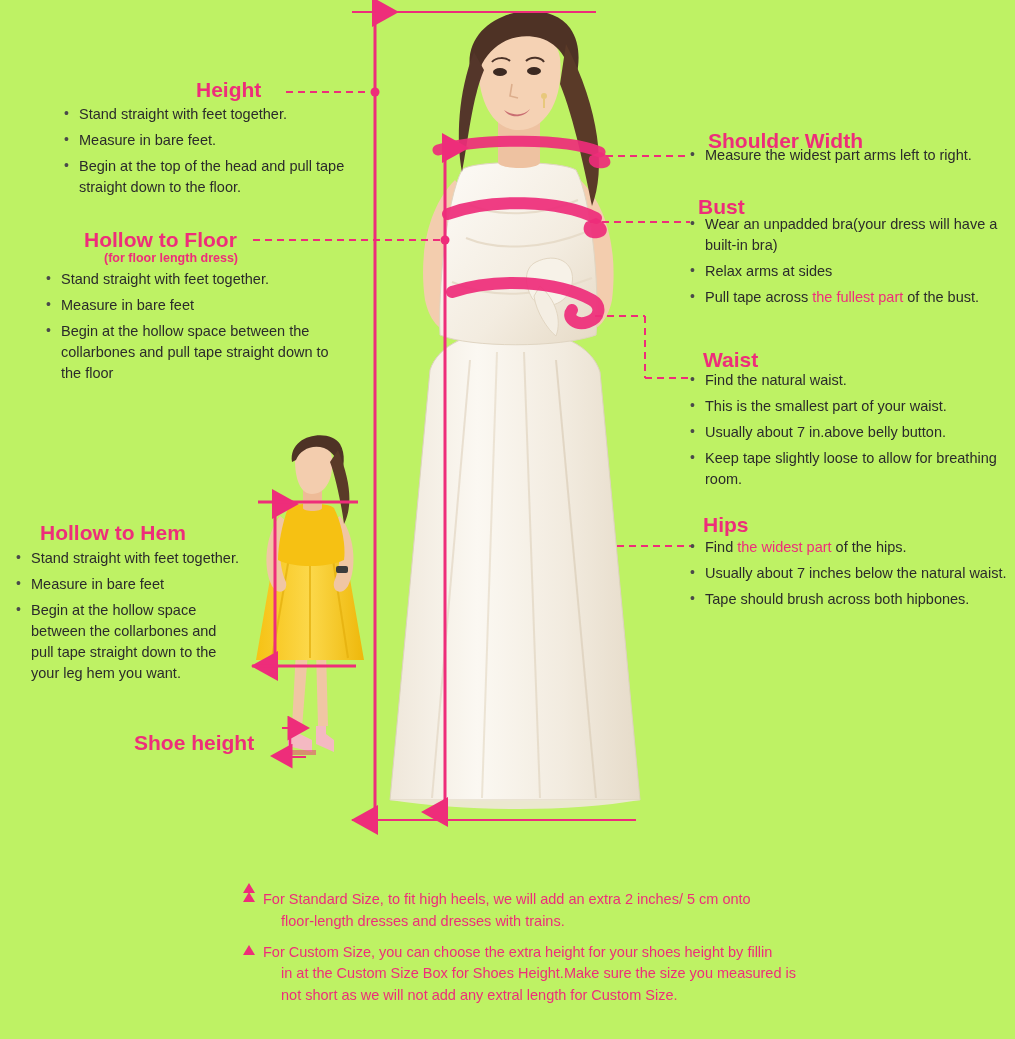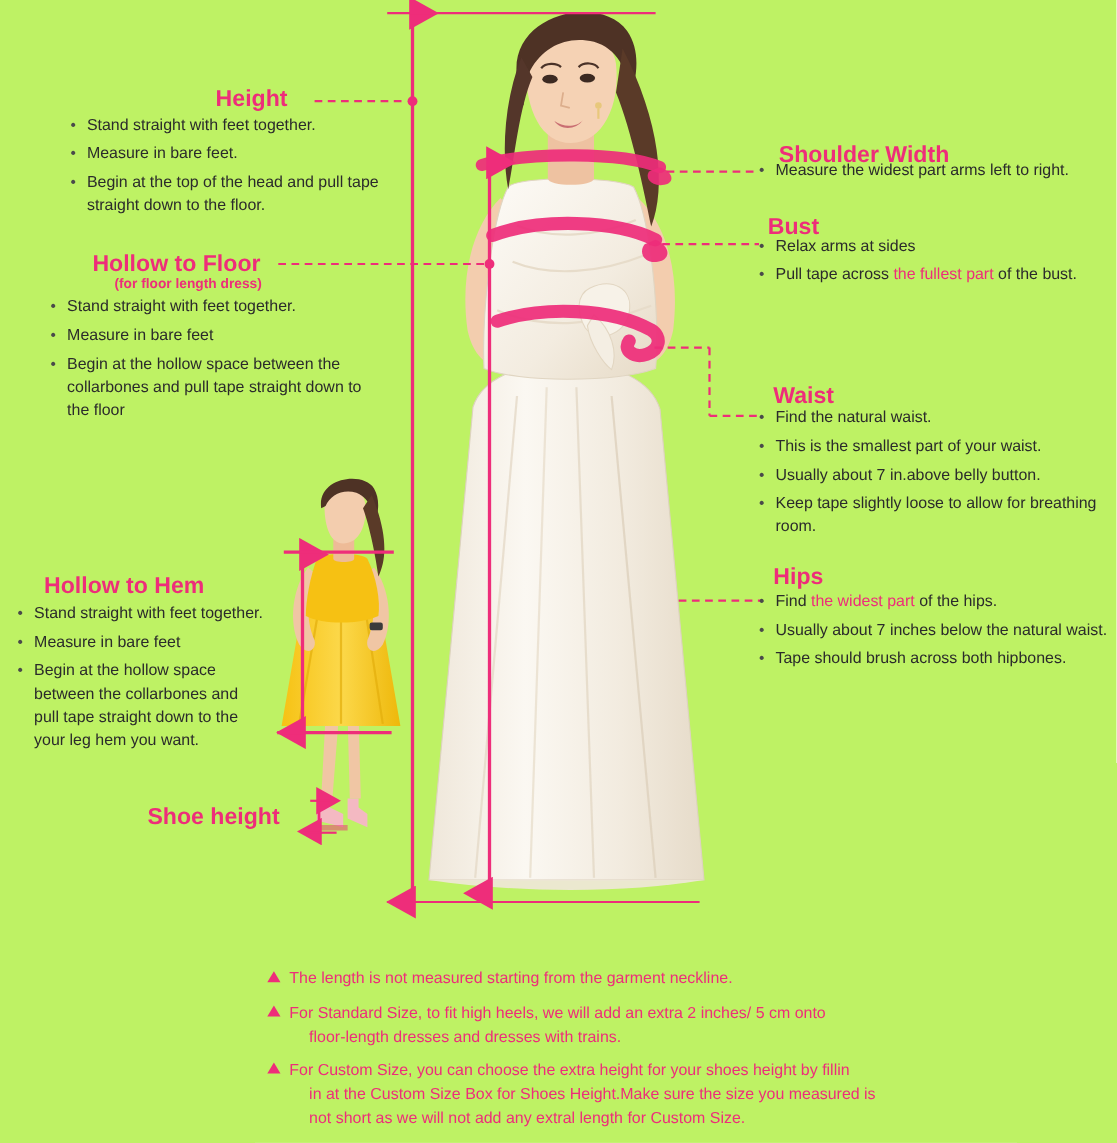--- a/index.html
+++ b/index.html
@@ -284,20 +284,21 @@
   <div class="heading" style="left:708px; top:129px;">Shoulder Width</div>
   <div class="bullets" style="left:688px; top:145px; width:320px;">
     <ul>
       <li>Measure the widest part arms left to right.</li>
     </ul>
   </div>
 
   <div class="heading" style="left:698px; top:195px;">Bust</div>
   <div class="bullets" style="left:688px; top:214px; width:320px;">
     <ul>
+      <li>Wear an unpadded bra(your dress will have a built-in bra)</li>
       <li>Relax arms at sides</li>
       <li><span>Pull tape across </span><span class="pink-text">the fullest part</span><span> of the bust.</span></li>
     </ul>
   </div>
 
   <div class="heading" style="left:703px; top:348px;">Waist</div>
   <div class="bullets" style="left:688px; top:370px; width:320px;">
     <ul>
       <li>Find the natural waist.</li>
       <li>This is the smallest part of your waist.</li>
@@ -311,21 +312,20 @@
     <ul>
       <li><span>Find </span><span class="pink-text">the widest part</span><span> of the hips.</span></li>
       <li>Usually about 7 inches below the natural waist.</li>
       <li>Tape should brush across both hipbones.</li>
     </ul>
   </div>
 
   <div class="notes">
     <div class="note-row">
       <span class="tri"></span>
-      <span>The length is not measured starting from the garment neckline.</span>
     </div>
     <div class="note-row">
       <span class="tri"></span>
       <span>For Standard Size, to fit high heels, we will add an extra 2 inches/ 5  cm onto</span>
       <span class="note-indent">floor-length dresses and dresses with trains.</span>
     </div>
     <div class="note-row">
       <span class="tri"></span>
       <span>For Custom Size, you can choose the extra height for your shoes height by fillin</span>
       <span class="note-indent">in at the Custom Size Box for Shoes Height.Make sure the size you measured is</span>

